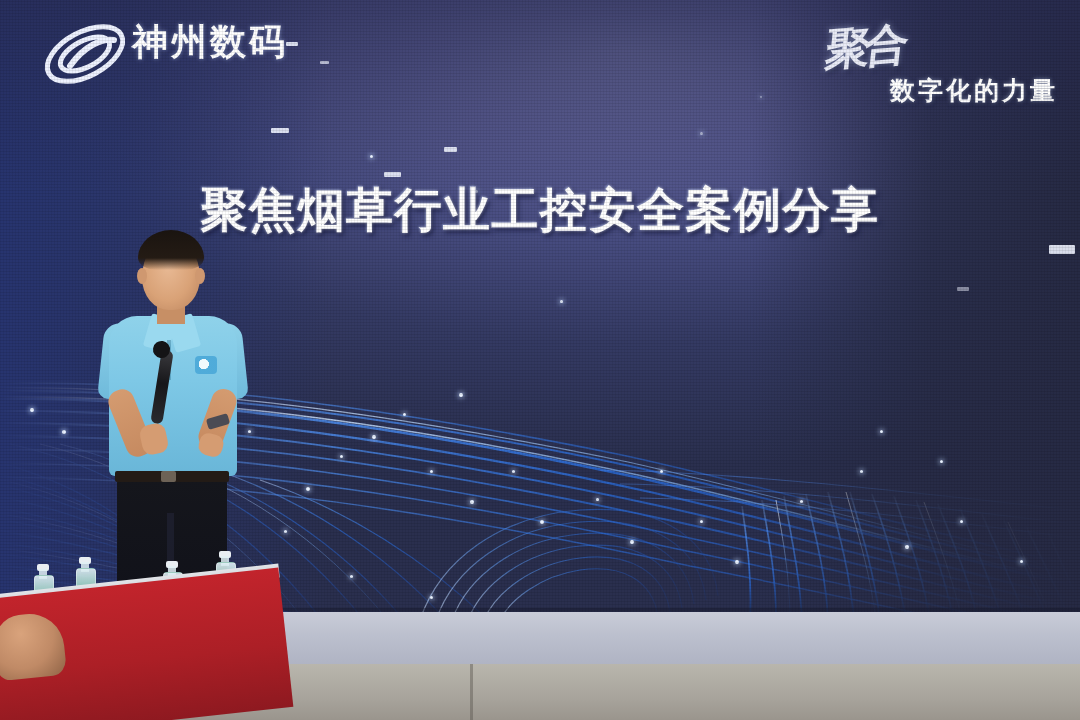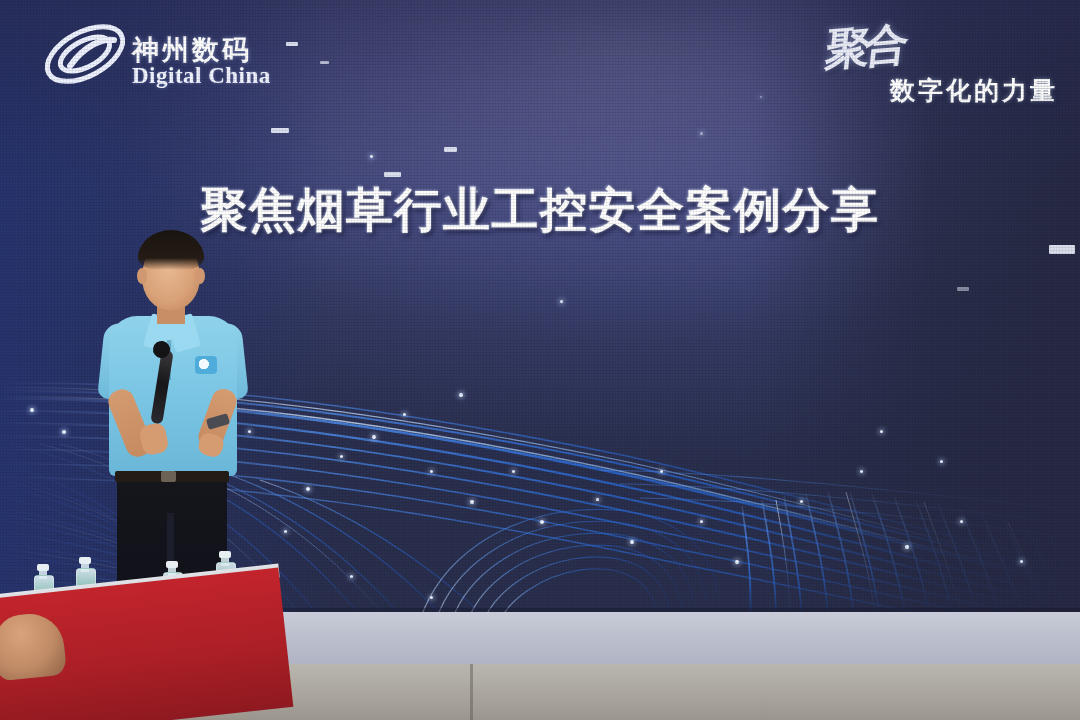--- a/index.html
+++ b/index.html
@@ -68,23 +68,23 @@
     position:absolute;left:0;top:456px;width:1080px;text-align:center;
     font-family:"DejaVu Sans","Liberation Sans",sans-serif;
     font-size:31px;font-weight:bold;color:#ffffff;letter-spacing:1.5px;
     text-shadow:0 0 4px rgba(255,255,255,.45),1px 2px 5px rgba(18,26,70,.85);
   }
 
   
   .brand-left{position:absolute;left:40px;top:18px;width:300px;height:78px;}
   .brand-left .swoosh{position:absolute;left:0;top:2px;width:90px;height:68px;}
   .brand-left .cn{
-    position:absolute;left:92px;top:14px;
+    position:absolute;left:92px;top:0;
     font-family:Liberation Sans, sans-serif;
-    font-size:27px;font-weight:bold;color:#ffffff;letter-spacing:3px;
+    font-size:36px;font-weight:bold;color:#ffffff;letter-spacing:3px;
     text-shadow:0 0 4px rgba(190,210,255,.5);
   }
   .brand-left .en{
     position:absolute;left:92px;top:45px;
     font-family:"Liberation Serif","DejaVu Serif",serif;
     font-size:23px;font-weight:bold;color:#f2f5ff;letter-spacing:.5px;
     text-shadow:0 0 3px rgba(180,200,255,.45);
   }
 
   
@@ -404,21 +404,20 @@
 
     <div class="brand-left">
       <svg class="swoosh" viewBox="0 0 90 68">
         <g fill="none" stroke="#eef2ff" stroke-linecap="round">
           <ellipse cx="45" cy="34" rx="41" ry="22" transform="rotate(-28 45 34)" stroke-width="5"></ellipse>
           <ellipse cx="45" cy="34" rx="27" ry="13" transform="rotate(-28 45 34)" stroke-width="5"></ellipse>
           <path d="M30,46 C44,26 62,18 74,20" stroke-width="6"></path>
         </g>
       </svg>
       <div class="cn">神州数码</div>
-      <div class="en">Digital China</div>
     </div>
 
     <div class="brand-right">
       <div class="calli">聚合</div>
       <div class="tag">数字化的力量</div>
     </div>
 
     <div class="slide-title">聚焦烟草行业工控安全案例分享</div>
   </div>
 

